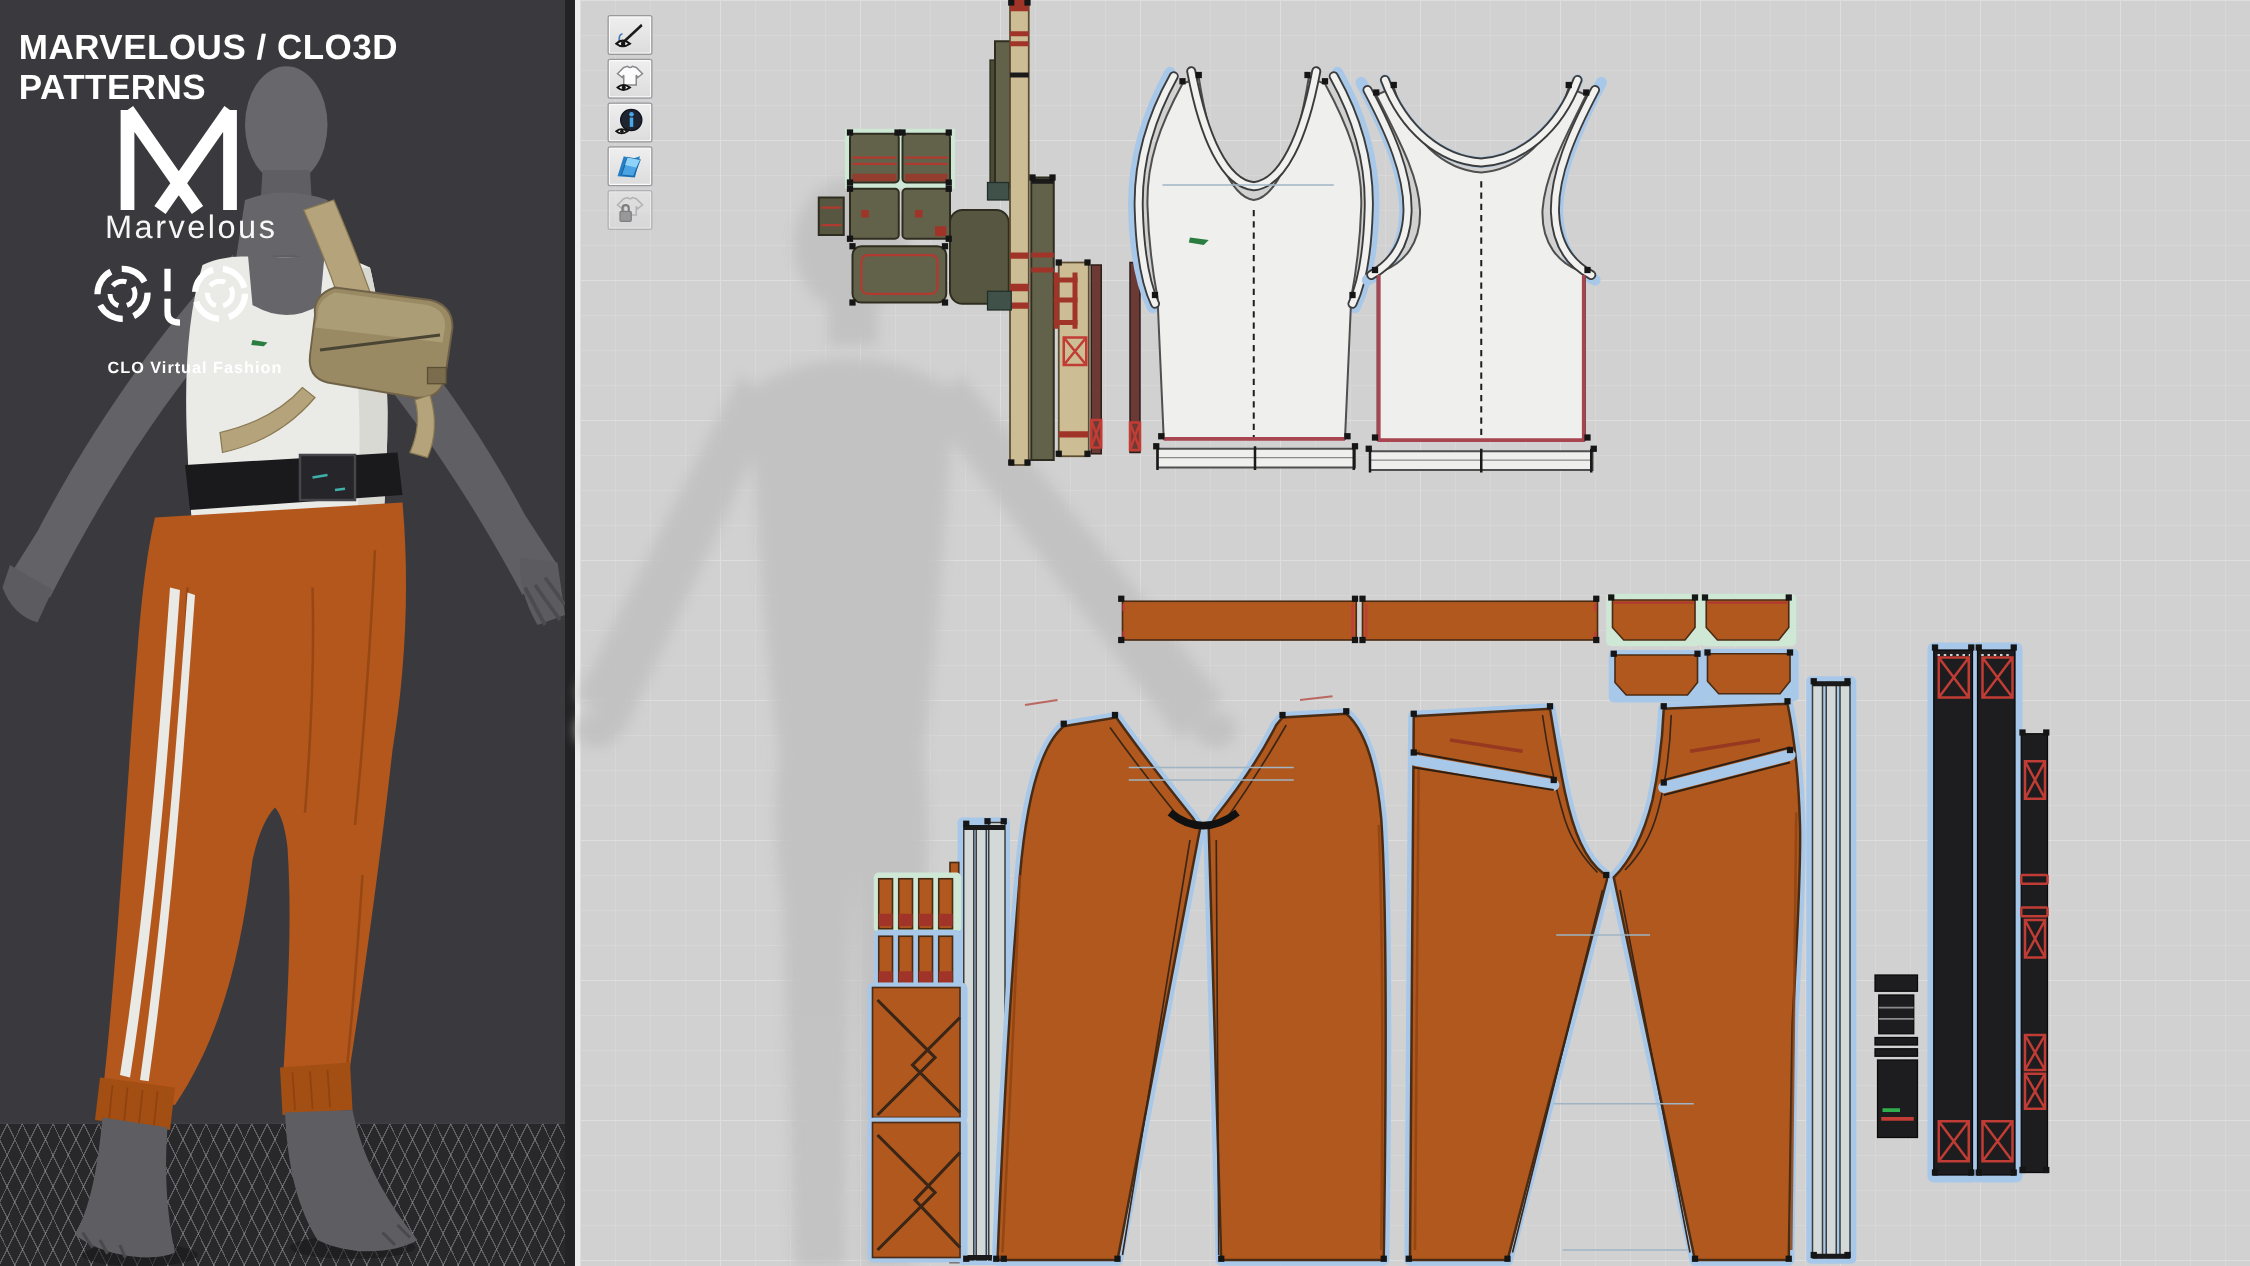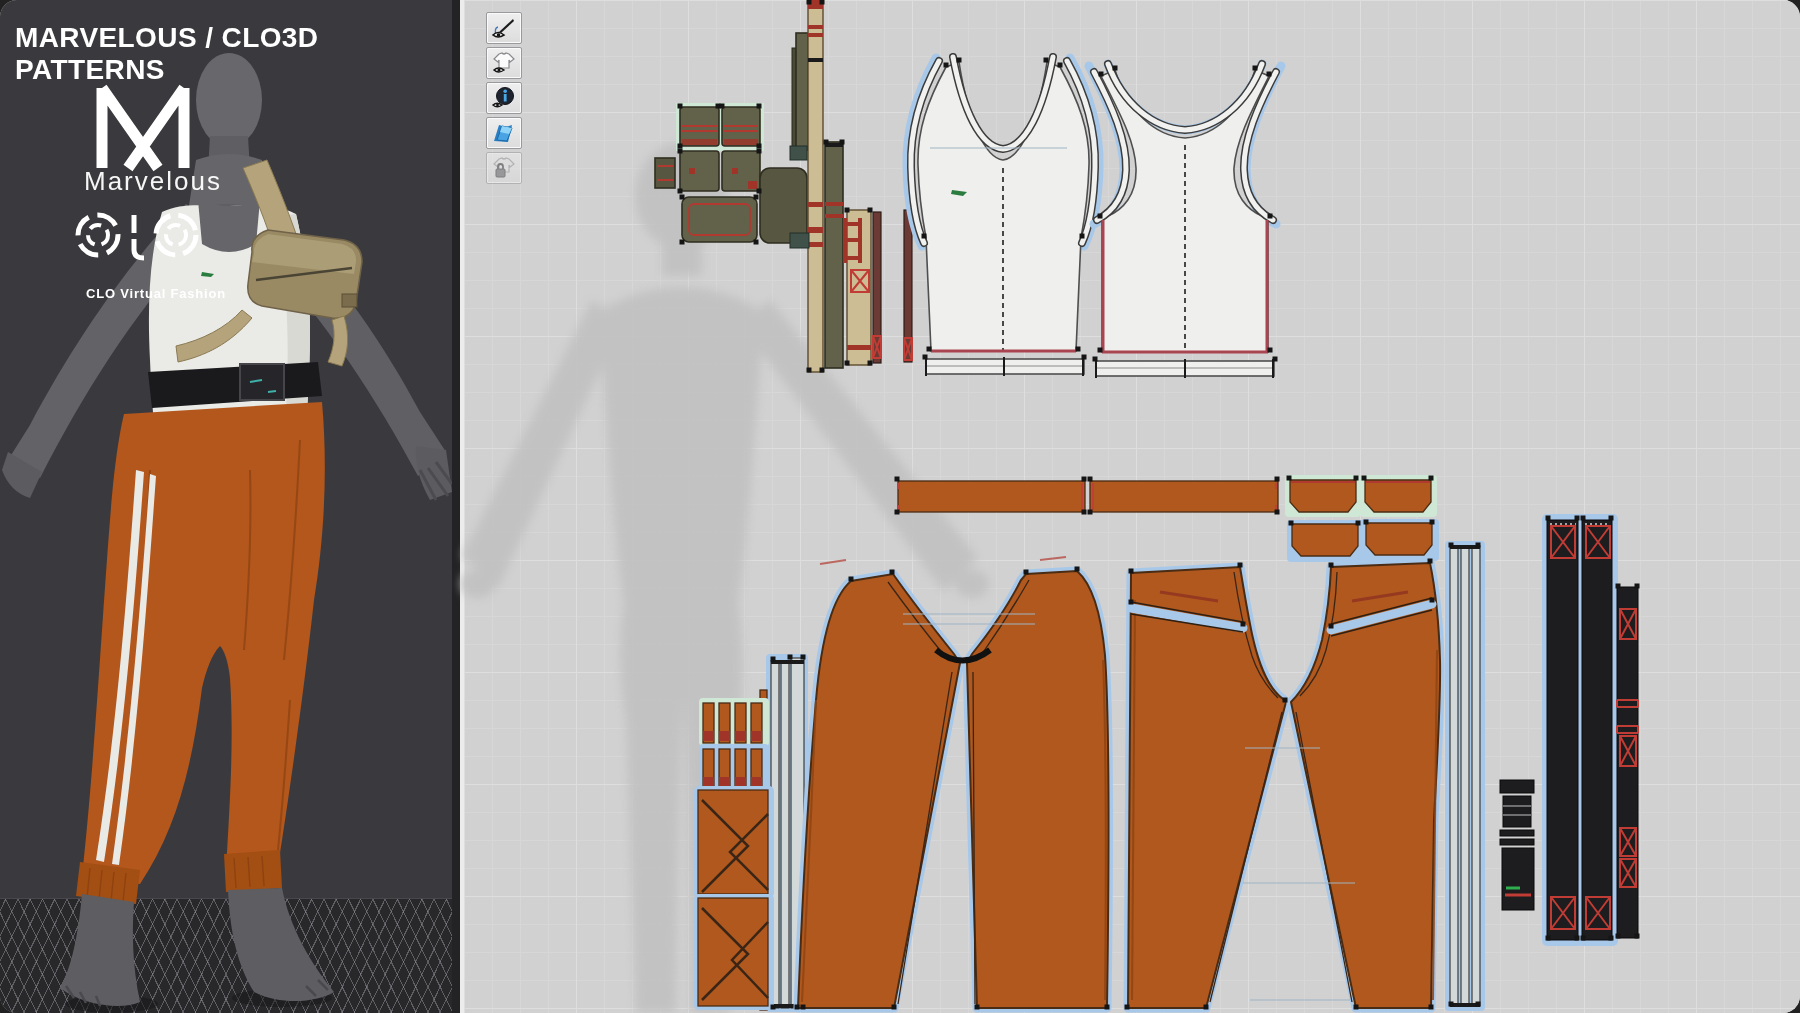--- a/index.html
+++ b/index.html
@@ -1,17 +1,17 @@
 <!DOCTYPE html>
 <html><head>
 <meta charset="utf-8">
 <style>
   html,body{margin:0;padding:0;background:#222;}
   .stage{position:relative;width:1800px;height:1013px;overflow:hidden;
-         font-family:"Liberation Sans",sans-serif;background:#d1d1d1;border-radius:17px;}
+         font-family:"Liberation Sans",sans-serif;background:#d1d1d1;}
 
   
   .left-panel{position:absolute;left:0;top:0;width:452px;height:1013px;
               background:#3a3a3e;overflow:hidden;}
   .floor{position:absolute;left:0;top:898px;width:452px;height:115px;
          background:
            repeating-linear-gradient(64deg, rgba(160,160,168,.45) 0 1px, transparent 1px 11px),
            repeating-linear-gradient(-64deg, rgba(160,160,168,.45) 0 1px, transparent 1px 11px),
            #28282b;
          border-top:1px solid #47474c;}

